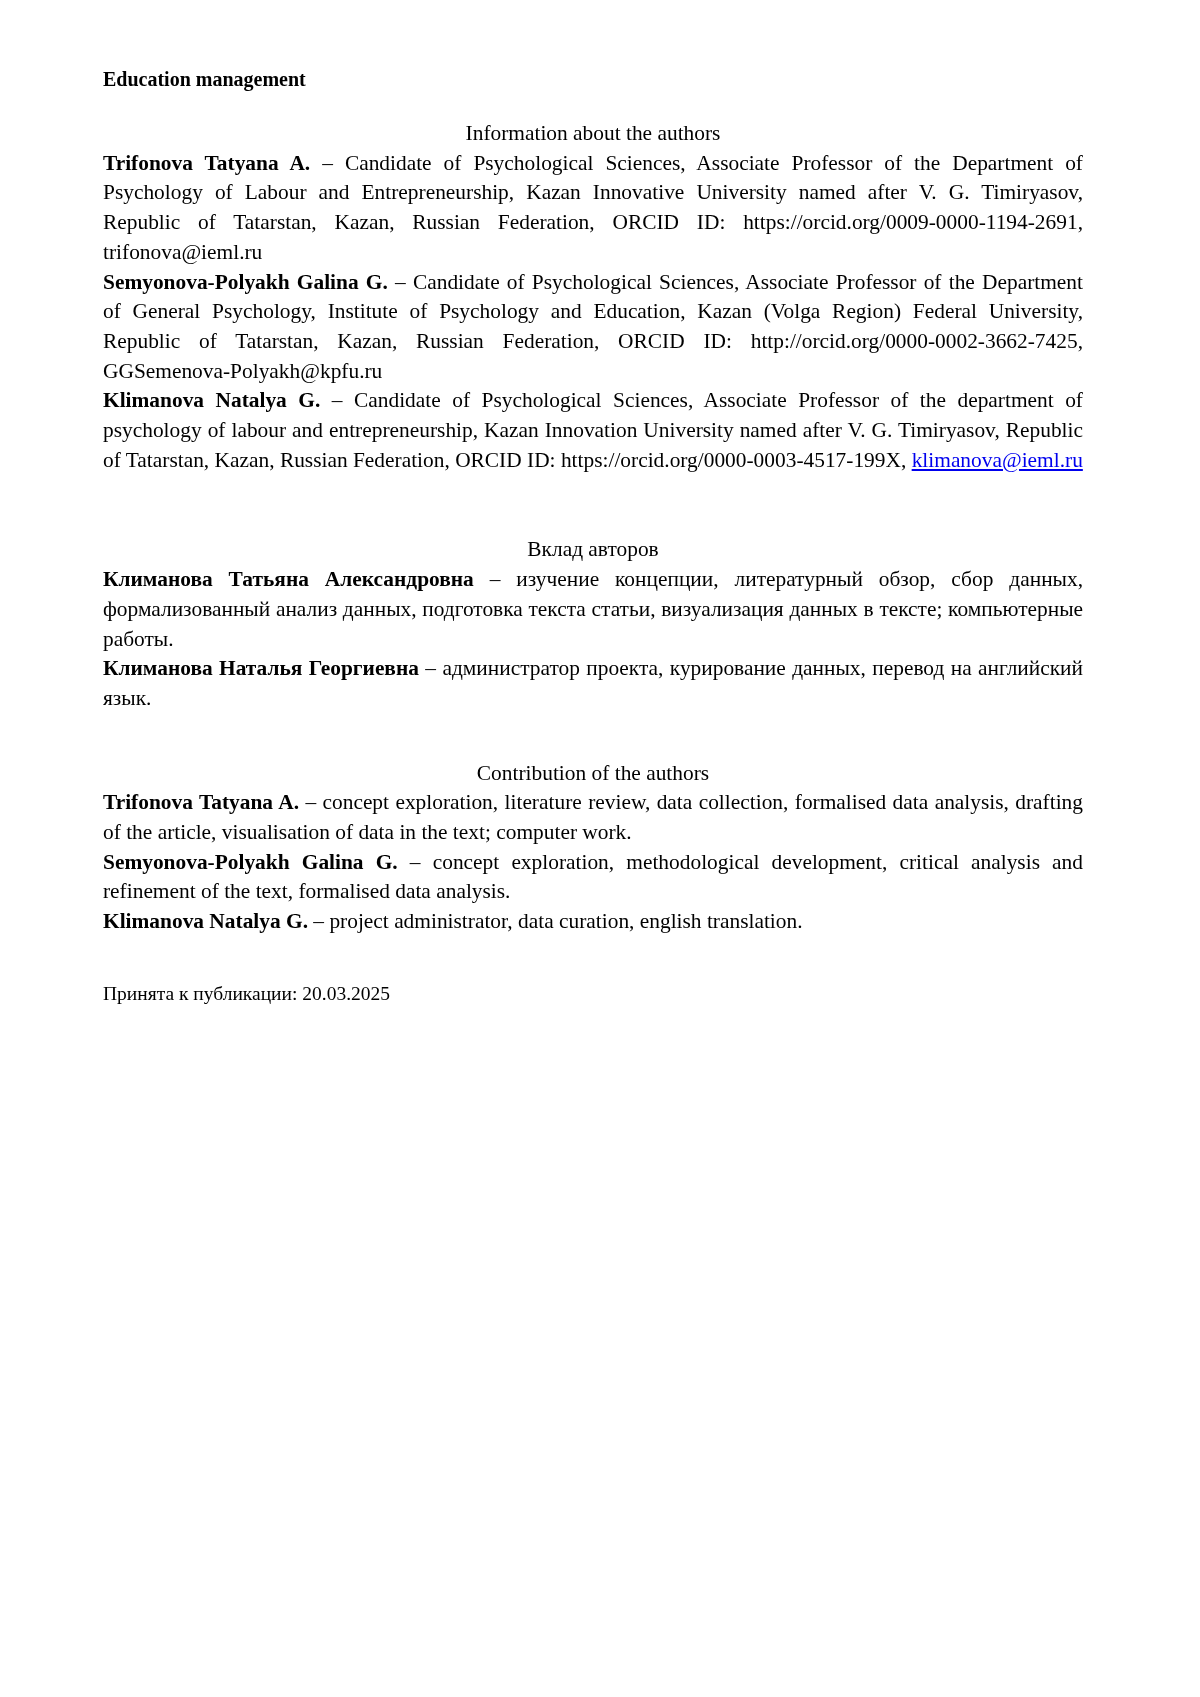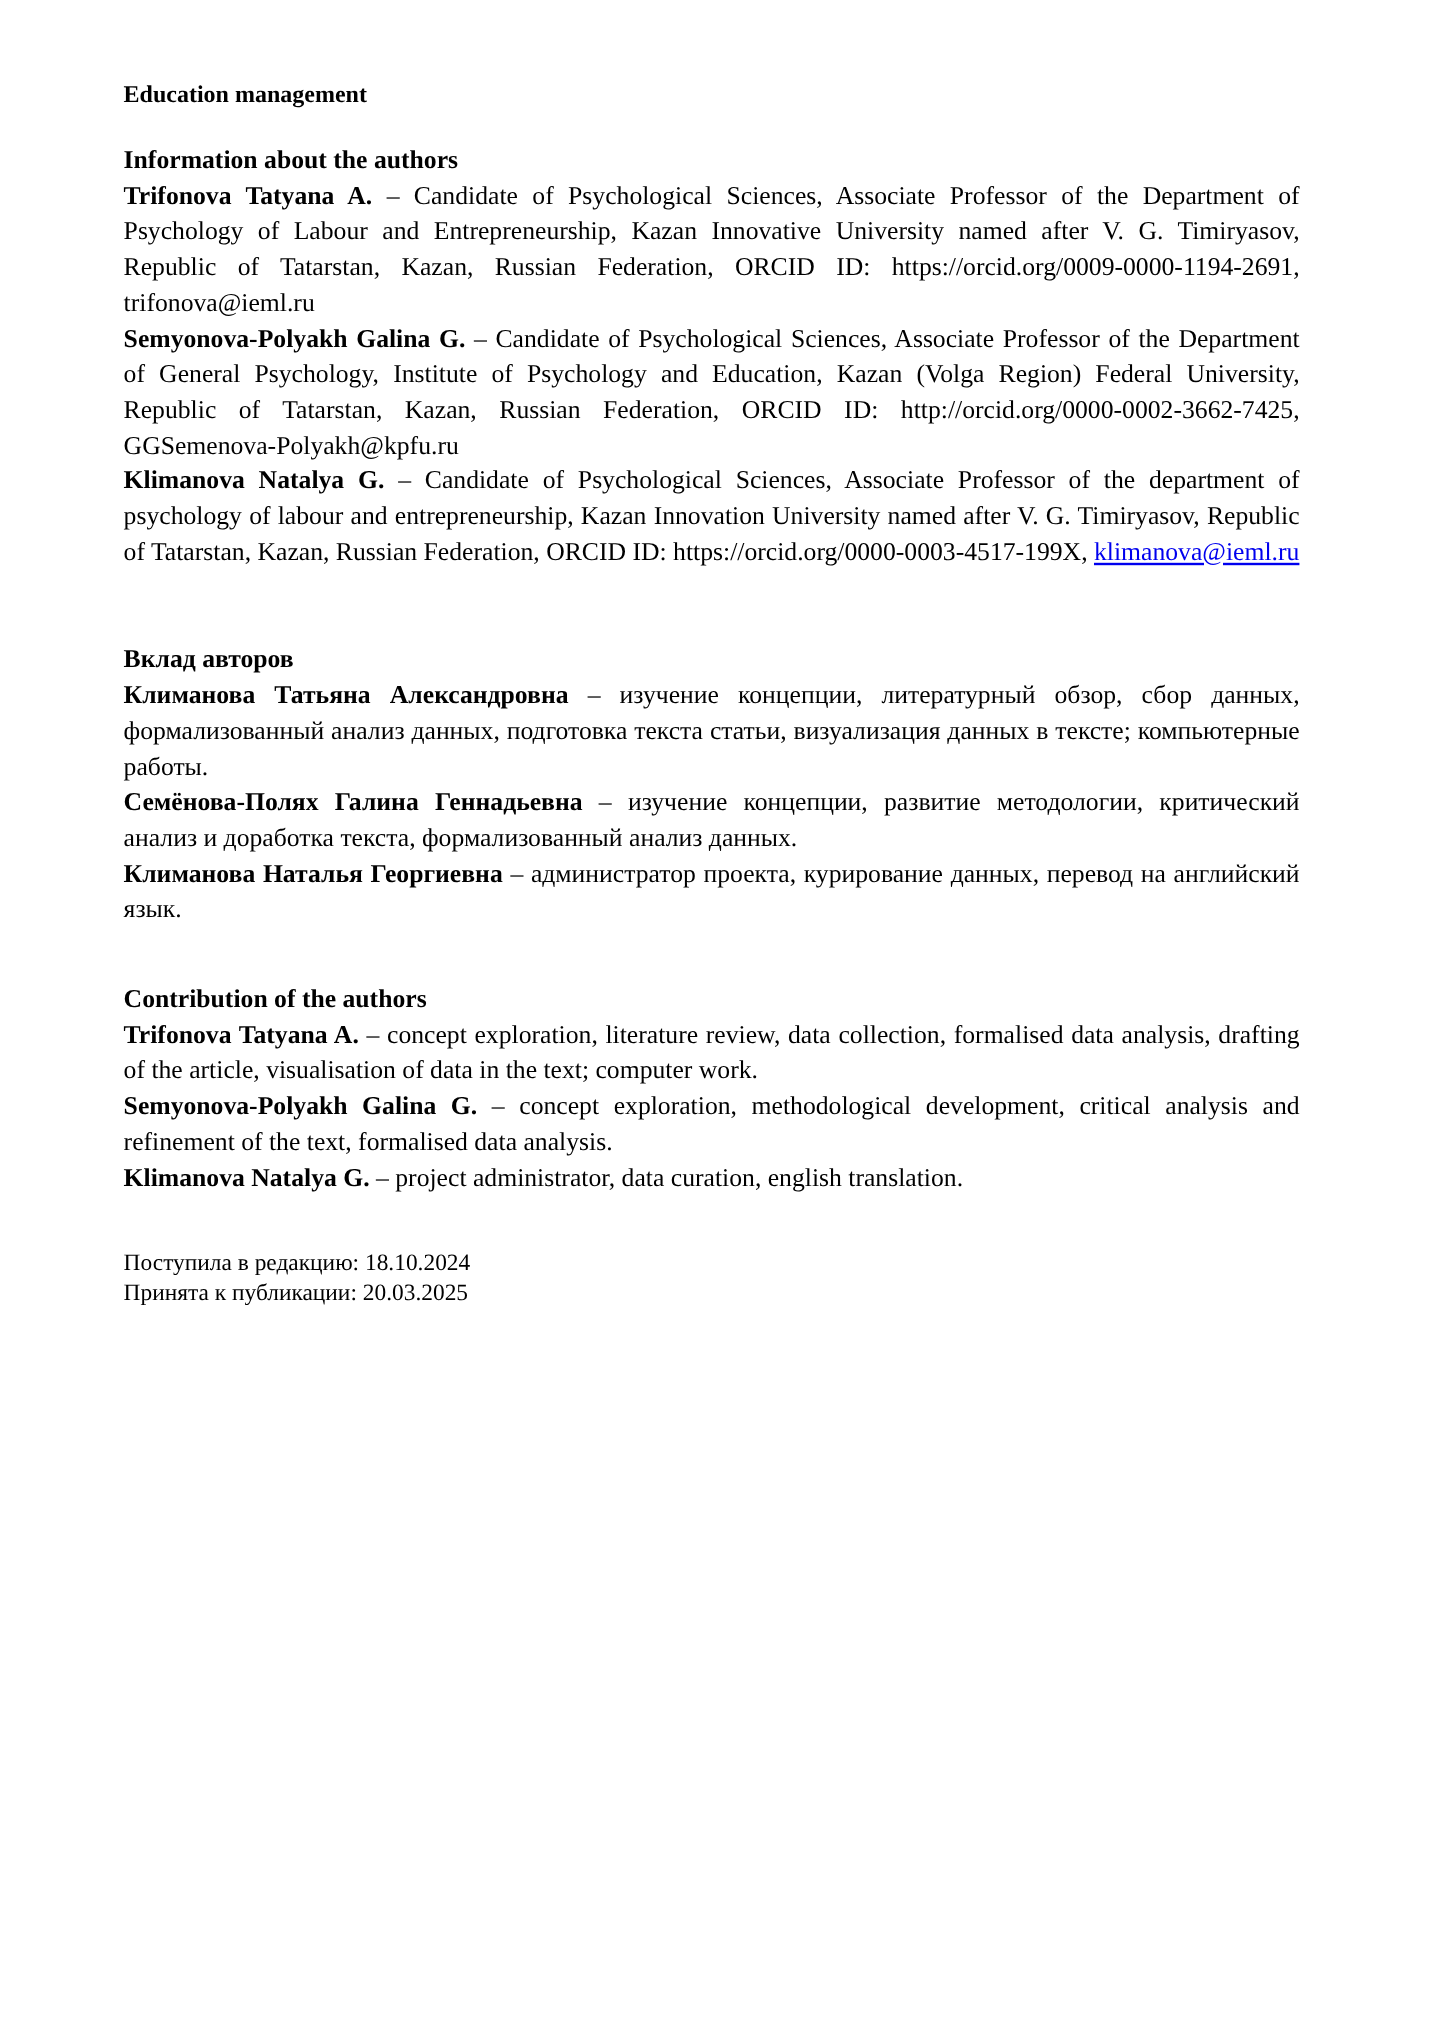--- a/index.html
+++ b/index.html
@@ -24,22 +24,22 @@
   .content {
     width: 980px;
     margin: 26px 0 0 103px;
     font-size: 21.4px;
     line-height: 29.7px;
     text-align: justify;
   }
   .content h2 {
     font-size: 21.4px;
     line-height: 29.7px;
-    font-weight: bold;
-    text-align: left;
+    font-weight: normal;
+    text-align: center;
     margin: 0;
   }
   .content h2.gap-large { margin-top: 60px; }
   .content h2.gap-medium { margin-top: 45px; }
   .content p { margin: 0; }
   .content p b { font-weight: bold; }
   a.email-link {
     color: #0000EE;
     text-decoration: underline;
     cursor: pointer;
@@ -78,42 +78,38 @@
   <p>
     <b>Klimanova Natalya G.</b><span> – Candidate of Psychological Sciences, Associate Professor of the department of psychology of labour and entrepreneurship, Kazan Innovation University named after V. G. Timiryasov, Republic of Tatarstan, Kazan, Russian Federation, ORCID ID: https://orcid.org/0000-0003-4517-199X, </span><a class="email-link">klimanova@ieml.ru</a>
   </p>
 
   <h2 class="gap-large">Вклад авторов</h2>
 
   <p>
     <b>Климанова Татьяна Александровна</b><span> – изучение концепции, литературный обзор, сбор данных, формализованный анализ данных, подготовка текста статьи, визуализация данных в тексте; компьютерные работы.</span>
   </p>
 
-  <p>
-    <b>Семёнова-Полях Галина Геннадьевна</b><span> – изучение концепции, развитие методологии, критический анализ и доработка текста, формализованный анализ данных.</span>
-  </p>
 
   <p>
     <b>Климанова Наталья Георгиевна</b><span> – администратор проекта, курирование данных, перевод на английский язык.</span>
   </p>
 
   <h2 class="gap-medium">Contribution of the authors</h2>
 
   <p>
     <b>Trifonova Tatyana A.</b><span> – concept exploration, literature review, data collection, formalised data analysis, drafting of the article, visualisation of data in the text; computer work.</span>
   </p>
 
   <p>
     <b>Semyonova-Polyakh Galina G.</b><span> – concept exploration, methodological development, critical analysis and refinement of the text, formalised data analysis.</span>
   </p>
 
   <p>
     <b>Klimanova Natalya G.</b><span> – project administrator, data curation, english translation.</span>
   </p>
 
   <div class="dates">
-    <div>Поступила в редакцию: 18.10.2024</div>
     <div>Принята к публикации: 20.03.2025</div>
   </div>
 
 </div>
 
 <div class="page-footer">Vestnik of Minin University. 2025. Volume 13, no. 1</div>
 
 </body></html>

